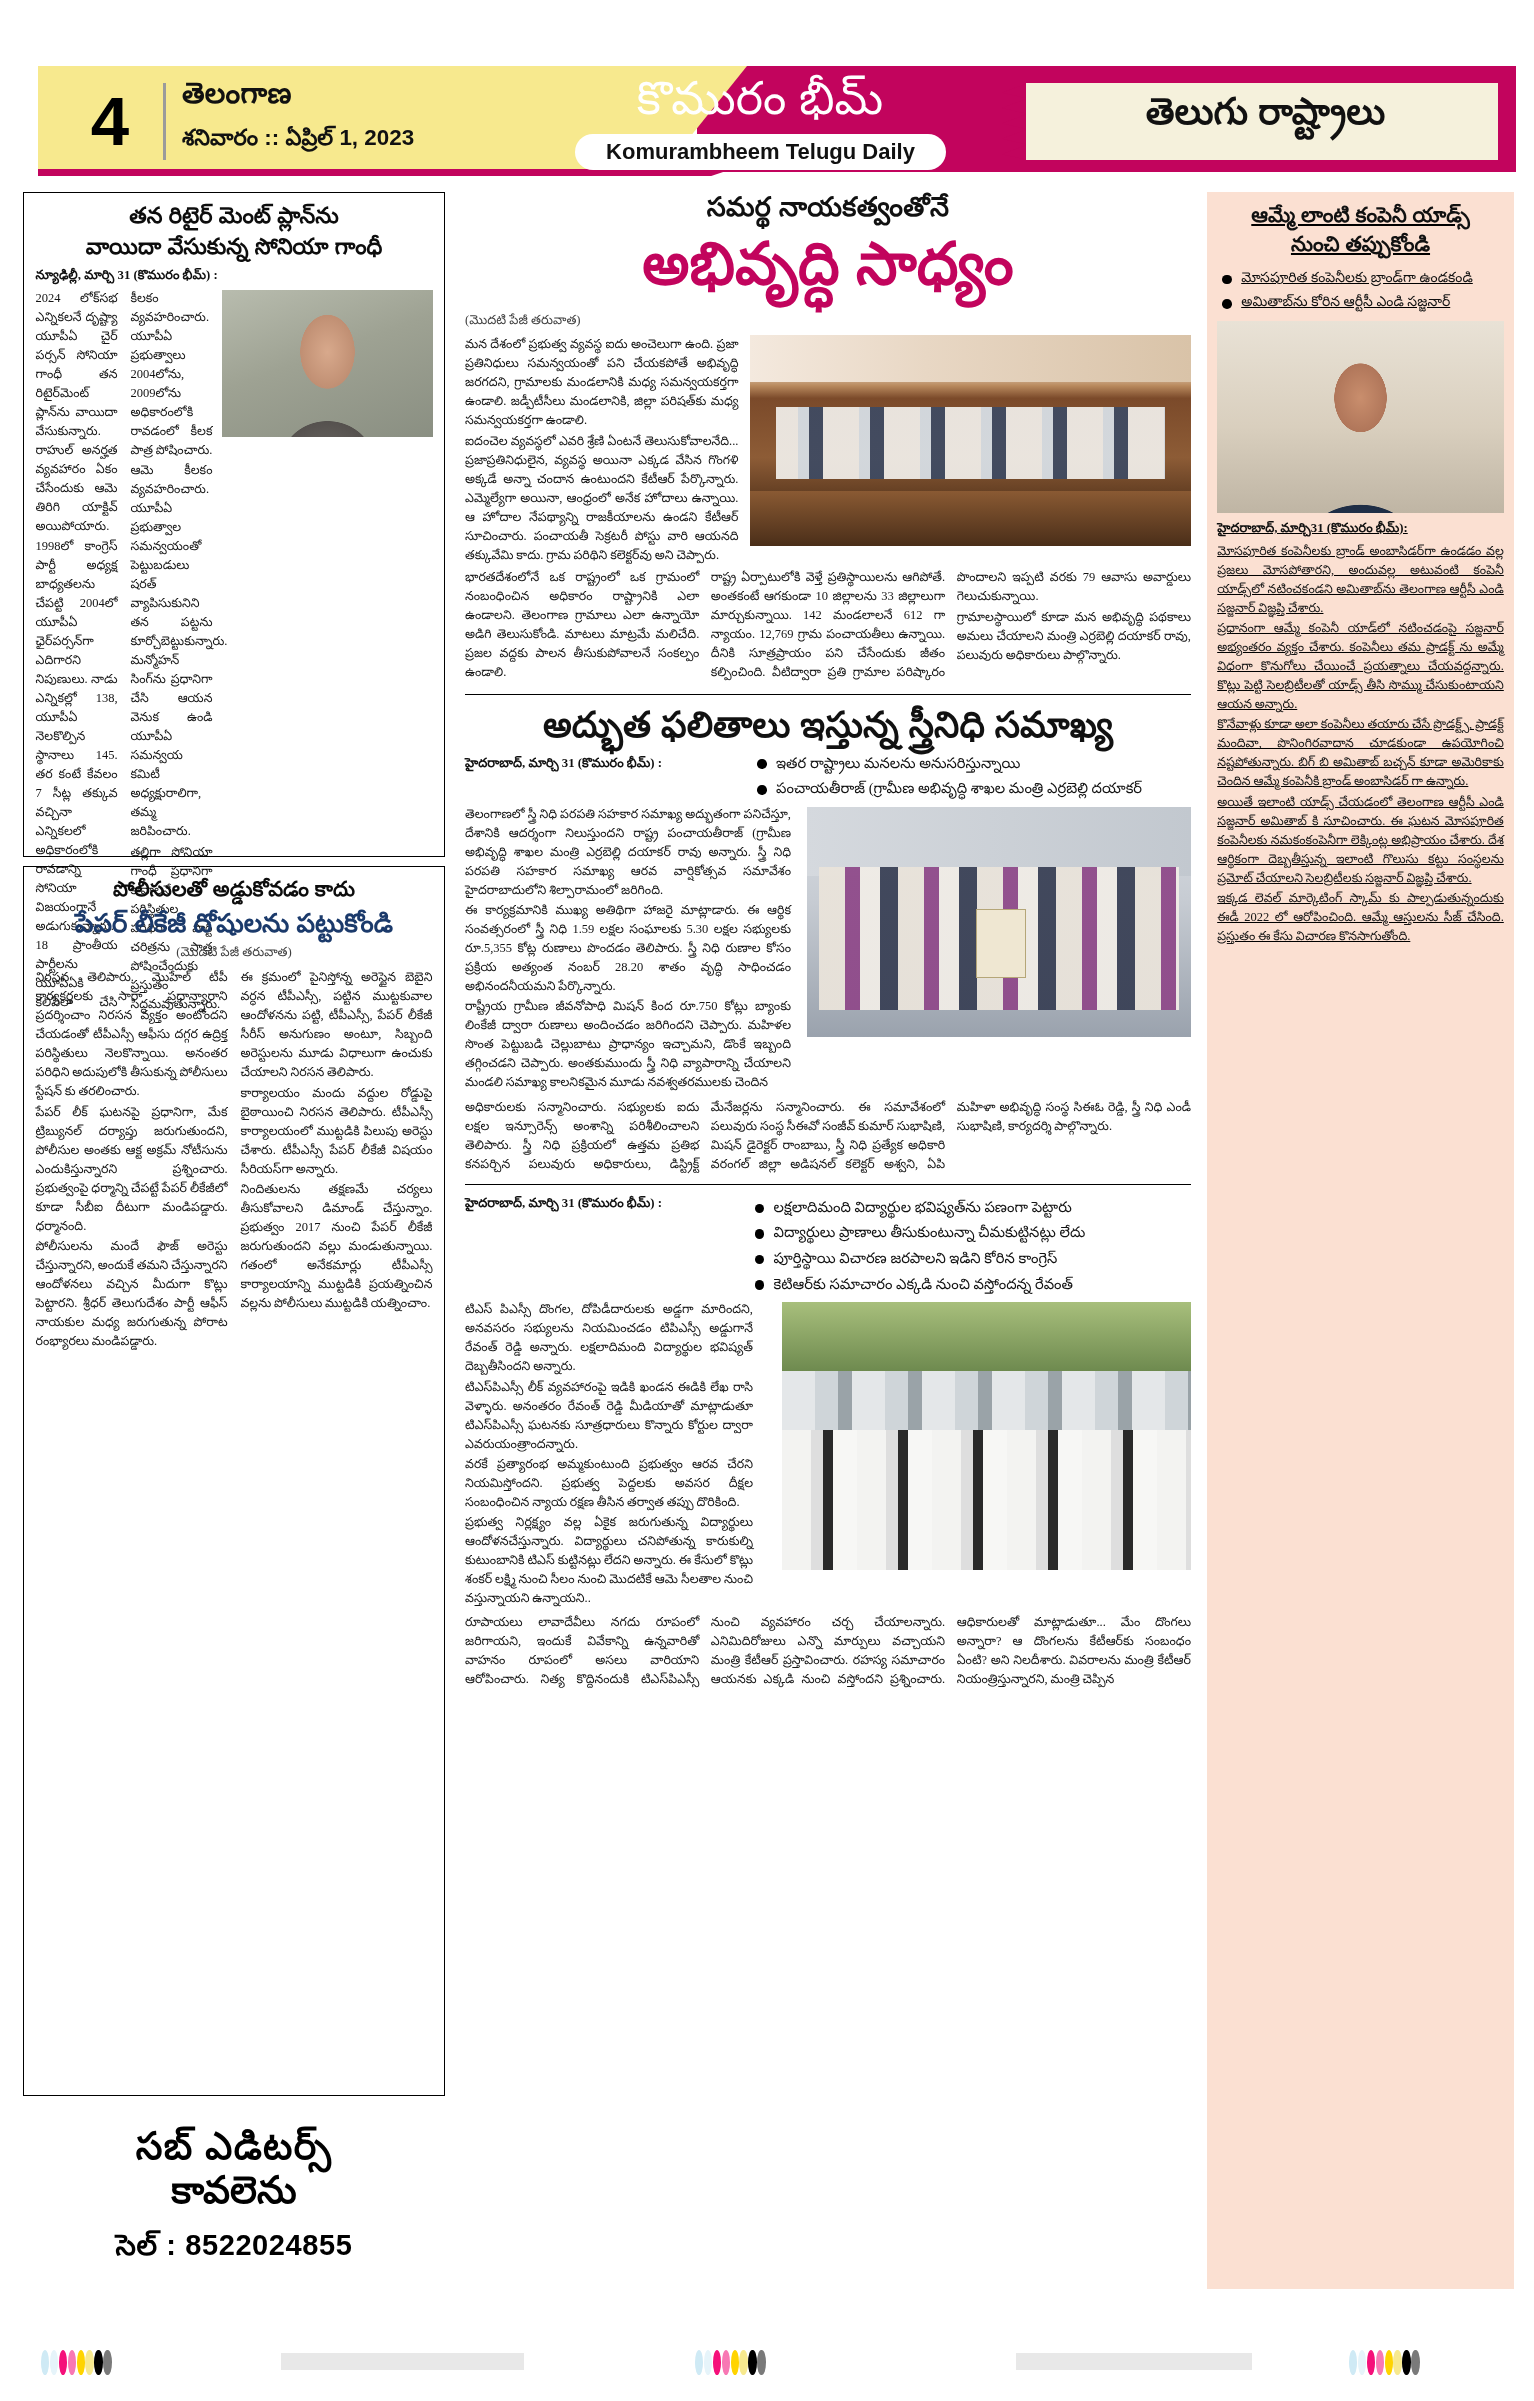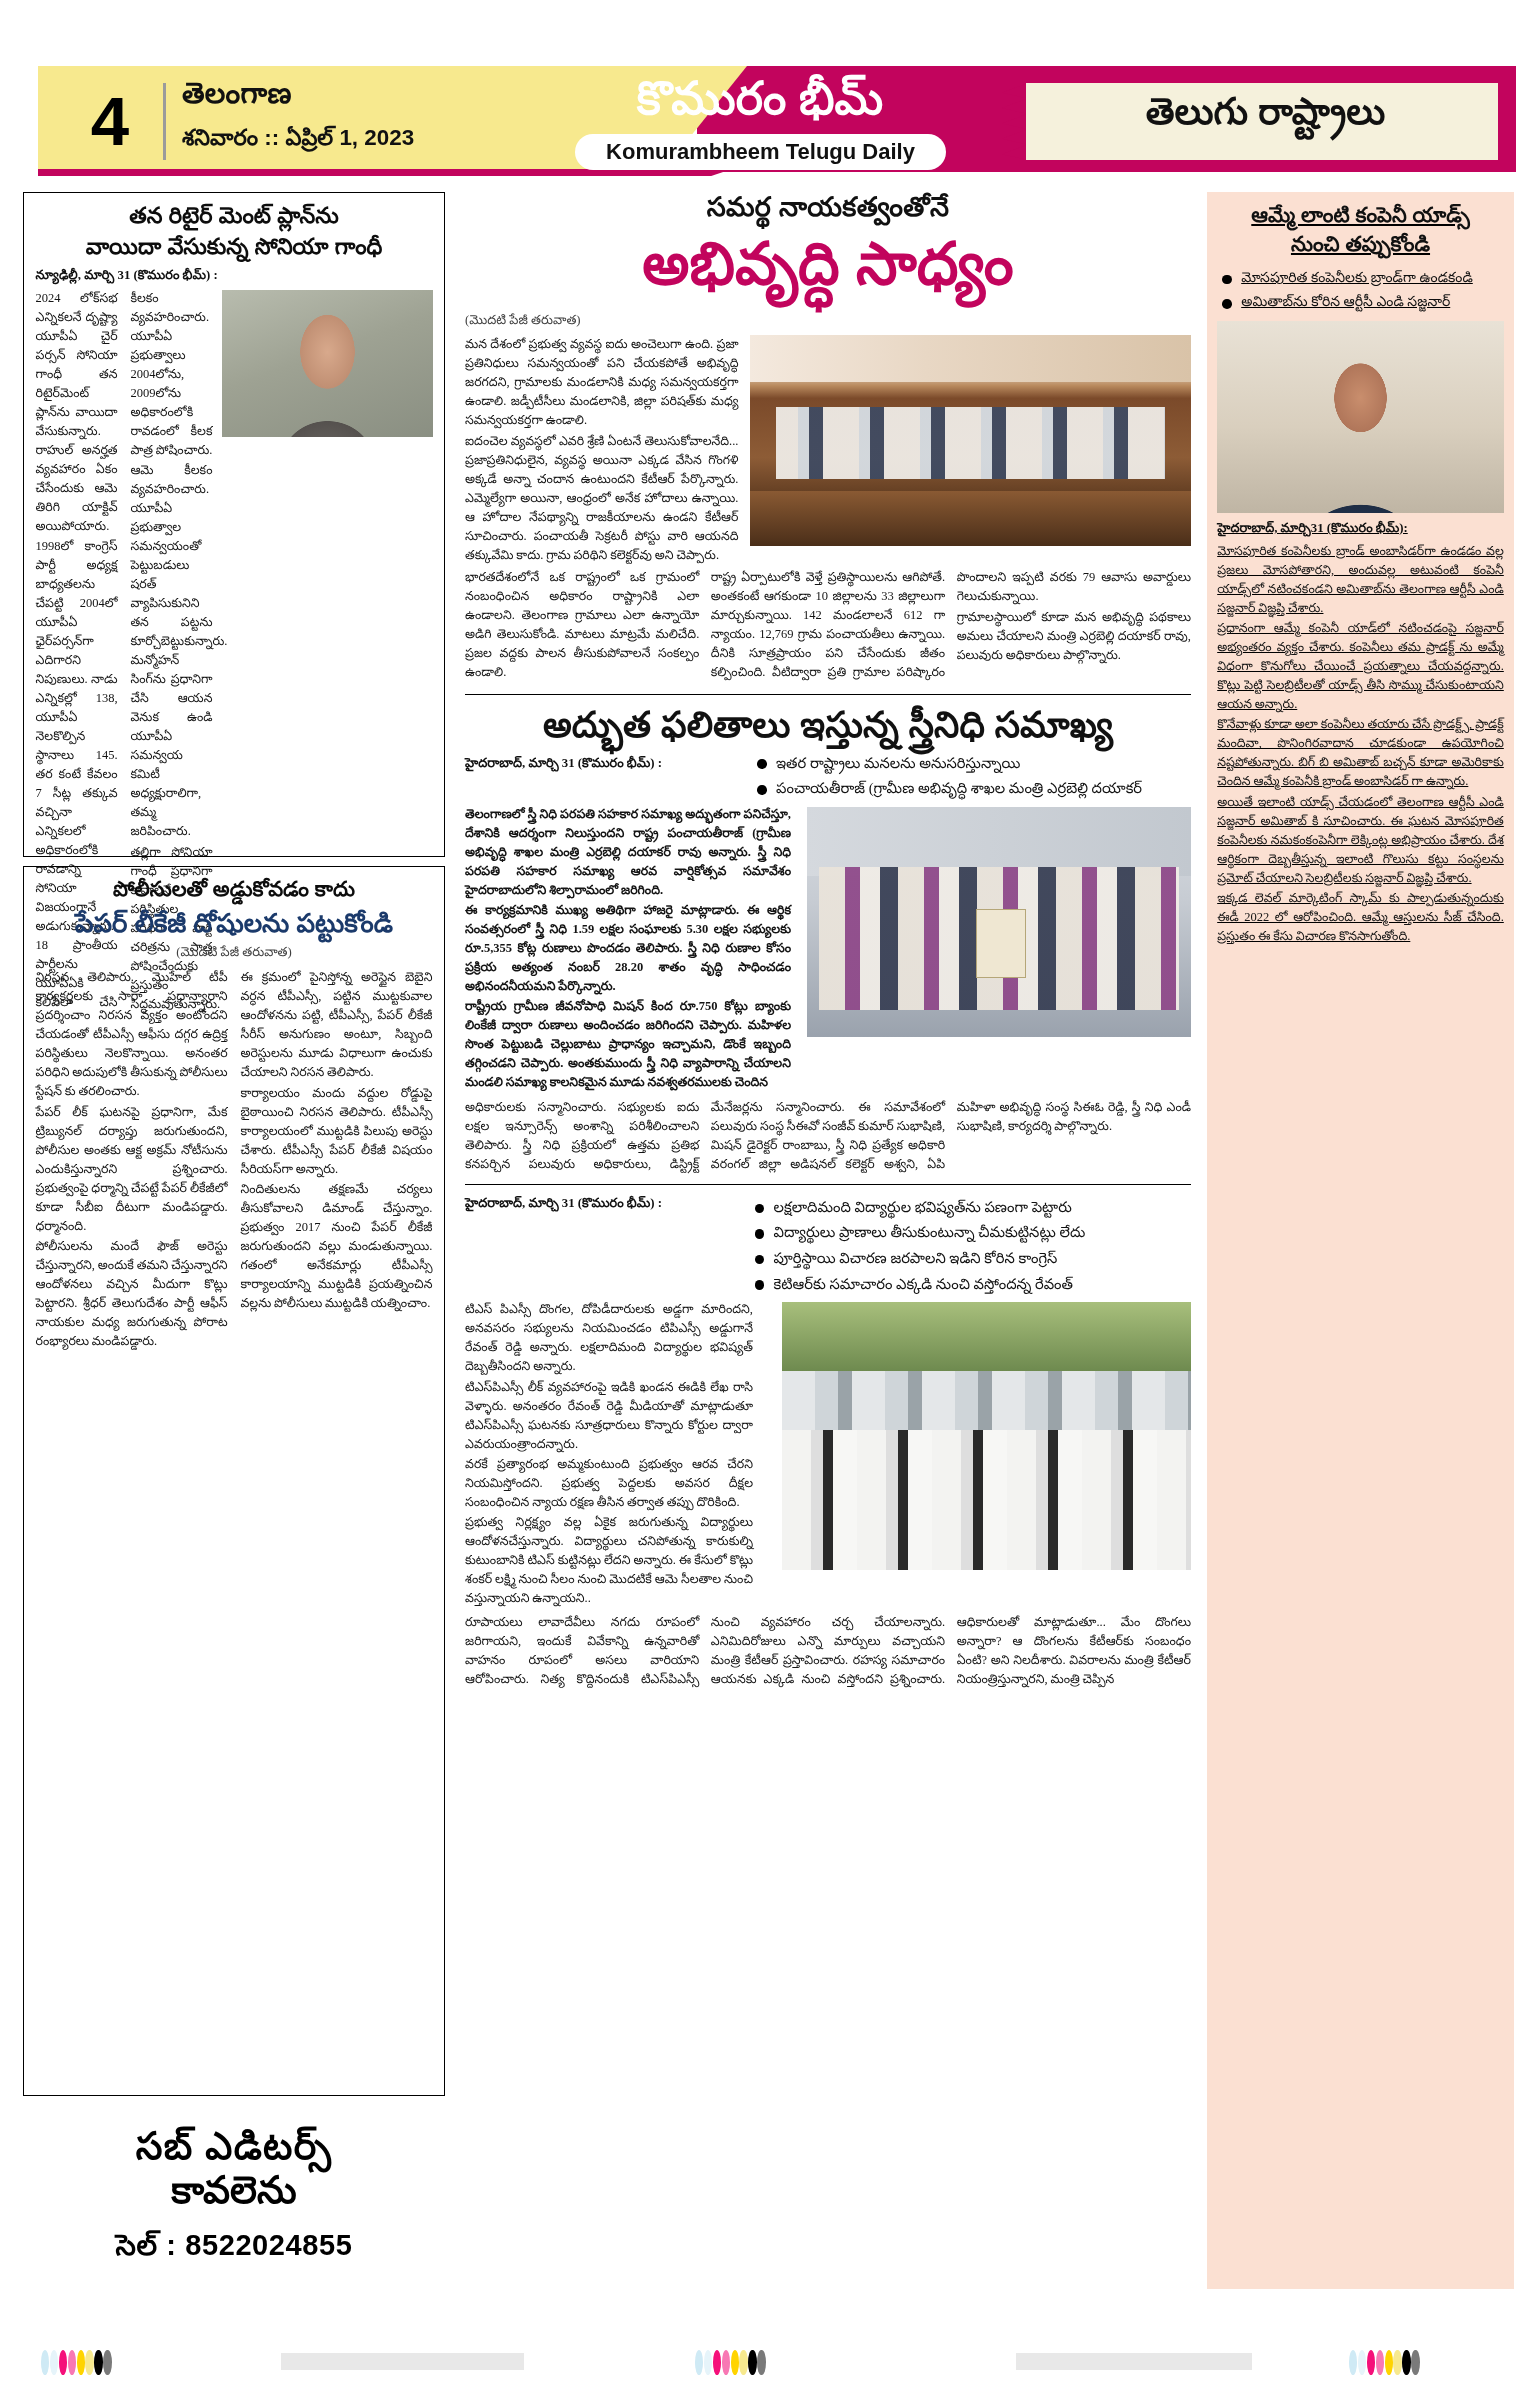--- a/index.html
+++ b/index.html
@@ -42,21 +42,21 @@
   }
   .mh-date {
     position:absolute; left:182px; top:125px;
     font-family:"Liberation Sans", sans-serif;
     font-weight:bold; font-size:22.4px; color:#111;
   }
   .mh-title {
     position:absolute; left:562px; top:75px; width:396px;
     text-align:center;
     font-family:"Liberation Sans", sans-serif;
-    font-weight:bold; font-size:46px; color:#ffffff; line-height:1.0;
+    font-weight:normal; font-size:46px; color:#ffffff; line-height:1.0;
   }
   .mh-sub {
     position:absolute; left:575px; top:134px; width:371px; height:36px;
     background:#ffffff; border-radius:18px;
     text-align:center; line-height:36px;
     font-family:"Liberation Sans", sans-serif;
     font-weight:bold; font-size:22px; color:#111;
   }
   .mh-flag {
     position:absolute; left:1026px; top:83px; width:472px; height:77px;
@@ -288,21 +288,21 @@
         </div>
       </div>
 
       <div class="ph" style="float:right; width:384px; height:230px; margin:2.6px 0 6.4px 12.8px;
                   background:linear-gradient(180deg,#d9dde2 0%, #c7ccd3 40%, #9aa2ad 100%);">
         <div style="position:absolute;left:0;top:0;width:100%;height:30%;background:linear-gradient(90deg,#d5d9de,#c2c8cf);"></div>
         <div style="position:absolute;left:3%;top:26%;width:94%;height:62%;background:repeating-linear-gradient(90deg,#e9e3da 0 25.6px,#8f4a8a 25.6px 41px,#f0ece6 41px 61px,#3a4156 61px 79px);opacity:.95;"></div>
         <div style="position:absolute;left:44%;top:44%;width:13%;height:30%;background:#efe7d2;border:1.3px solid #b5a678;"></div>
       </div>
 
-      <div class="btext" style="width:326px;font-weight:bold;">
+      <div class="btext" style="width:326px;">
         <p>తెలంగాణలో స్త్రీ నిధి పరపతి సహకార సమాఖ్య అద్భుతంగా పనిచేస్తూ, దేశానికి ఆదర్శంగా నిలుస్తుందని రాష్ట్ర పంచాయతీరాజ్ (గ్రామీణ అభివృద్ధి శాఖల మంత్రి ఎర్రబెల్లి దయాకర్ రావు అన్నారు. స్త్రీ నిధి పరపతి సహకార సమాఖ్య ఆరవ వార్షికోత్సవ సమావేశం హైదరాబాదులోని శిల్పారామంలో జరిగింది.</p>
         <p>ఈ కార్యక్రమానికి ముఖ్య అతిథిగా హాజరై మాట్లాడారు. ఈ ఆర్థిక సంవత్సరంలో స్త్రీ నిధి 1.59 లక్షల సంఘాలకు 5.30 లక్షల సభ్యులకు రూ.5,355 కోట్ల రుణాలు పొందడం తెలిపారు. స్త్రీ నిధి రుణాల కోసం ప్రక్రియ అత్యంత నంబర్ 28.20 శాతం వృద్ధి సాధించడం అభినందనీయమని పేర్కొన్నారు.</p>
         <p>రాష్ట్రీయ గ్రామీణ జీవనోపాధి మిషన్ కింద రూ.750 కోట్లు బ్యాంకు లింకేజీ ద్వారా రుణాలు అందించడం జరిగిందని చెప్పారు. మహిళల సొంత పెట్టుబడి చెల్లుబాటు ప్రాధాన్యం ఇచ్చామని, డొంకే ఇబ్బంది తగ్గించడని చెప్పారు. అంతకుముందు స్త్రీ నిధి వ్యాపారాన్ని చేయాలని మండలి సమాఖ్య కాలనికమైన మూడు నవశ్వతరములకు చెందిన</p>
       </div>
       <div style="clear:both;"></div>
       <div class="body3" style="margin-top:3.8px;">
         <div class="btext">
           <p>అధికారులకు సన్మానించారు. సభ్యులకు ఐదు లక్షల ఇన్సూరెన్స్ అంశాన్ని పరిశీలించాలని తెలిపారు. స్త్రీ నిధి ప్రక్రియలో ఉత్తమ ప్రతిభ కనపర్చిన పలువురు అధికారులు, డిస్ట్రిక్ట్ మేనేజర్లను సన్మానించారు. ఈ సమావేశంలో పలువురు సంస్థ సీఈవో సంజీవ్ కుమార్ సుభాషిణి, మిషన్ డైరెక్టర్ రాంబాబు, స్త్రీ నిధి ప్రత్యేక అధికారి వరంగల్ జిల్లా అడిషనల్ కలెక్టర్ అశ్వని, ఏపి మహిళా అభివృద్ధి సంస్థ సిఈఓ రెడ్డి, స్త్రీ నిధి ఎండీ సుభాషిణి, కార్యదర్శి పాల్గొన్నారు.</p>
         </div>
       </div>

